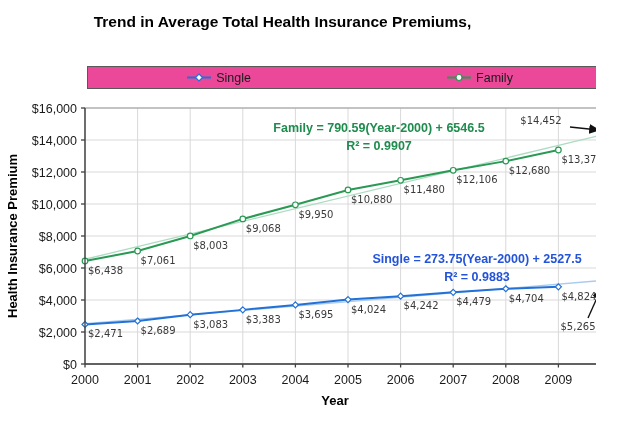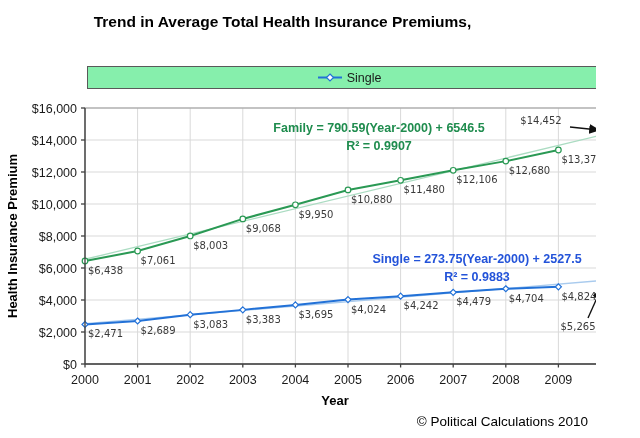--- a/index.html
+++ b/index.html
@@ -6,21 +6,21 @@
   #stage{
     position:relative;width:596px;height:438px;background:#ffffff;
     font-family:"Liberation Sans",sans-serif;overflow:hidden;
   }
   .chart-title{
     position:absolute;top:12px;left:0;width:565px;text-align:center;
     font-size:15.5px;font-weight:bold;color:#000;line-height:20px;
   }
   .legend-box{
     position:absolute;left:87px;top:66px;width:522px;height:21px;
-    border:1.5px solid #595959;display:flex;align-items:center;background:#86efac;text-align:center;
+    border:1.5px solid #595959;display:flex;align-items:center;background:#ec4899;text-align:center;
   }
   .legend-item{flex:1;display:flex;align-items:center;justify-content:center;gap:4px;
     font-size:12.5px;color:#1a1a1a;}
   .legend-item svg{display:block;}
   #plot{position:absolute;left:0;top:0;}
   .tick{font:12.5px "Liberation Sans",sans-serif;fill:#1a1a1a;}
   .dlabel{font:10px "DejaVu Sans",sans-serif;fill:#3a3a3a;}
   .axistitle{font:bold 13px "Liberation Sans",sans-serif;fill:#000;}
   .eq{font:bold 12.5px "Liberation Sans",sans-serif;}
   .copyright{
@@ -36,20 +36,27 @@
     <div>Trend in Average Total Health Insurance Premiums,</div>
   </div>
 
   <div class="legend-box">
     <div class="legend-item">
       <svg width="26" height="9">
         <line class="mk" x1="1" y1="4.5" x2="25" y2="4.5" stroke-width="2" stroke="#2271D7"></line>
         <path class="mk" d="M13,1 L16.5,4.5 L13,8 L9.5,4.5 Z" fill="#fff" stroke-width="1.2" stroke="#2271D7"></path>
       </svg>
       <span>Single</span>
+    </div>
+    <div class="legend-item">
+      <svg width="26" height="9">
+        <line class="mk" x1="1" y1="4.5" x2="25" y2="4.5" stroke-width="2" stroke="#2A9954"></line>
+        <circle class="mk" cx="13" cy="4.5" r="3" fill="#fff" stroke-width="1.2" stroke="#2A9954"></circle>
+      </svg>
+      <span>Family</span>
     </div>
   </div>
 
   <svg id="plot" width="640" height="438">
       <defs>
         <marker id="arrow" markerWidth="9" markerHeight="8" refX="7" refY="3.5" orient="auto">
           <path d="M0,0 L8,3.5 L0,7 Z" fill="#111"></path>
         </marker>
       </defs>
       <g stroke="#D9D9D9" stroke-width="1">
@@ -168,14 +175,13 @@
       <text x="477" y="263" class="eq" fill="#2353D9" text-anchor="middle">Single = 273.75(Year-2000) + 2527.5</text>
       <text x="477" y="281" class="eq" fill="#2353D9" text-anchor="middle">R² = 0.9883</text>
       <text x="379" y="132" class="eq" fill="#1F8C4E" text-anchor="middle">Family = 790.59(Year-2000) + 6546.5</text>
       <text x="379" y="150" class="eq" fill="#1F8C4E" text-anchor="middle">R² = 0.9907</text>
       <text x="578" y="330" class="dlabel" text-anchor="middle">$5,265</text>
       <line x1="588" y1="318" x2="601" y2="289" stroke="#111" stroke-width="1.4" marker-end="url(#arrow)"></line>
       <text x="541" y="124" class="dlabel" text-anchor="middle">$14,452</text>
       <line x1="570" y1="127" x2="599" y2="130" stroke="#111" stroke-width="1.4" marker-end="url(#arrow)"></line>
     </svg>
 
-  <div class="copyright">© Political Calculations 2010</div>
 </div>
 
 </body></html>

